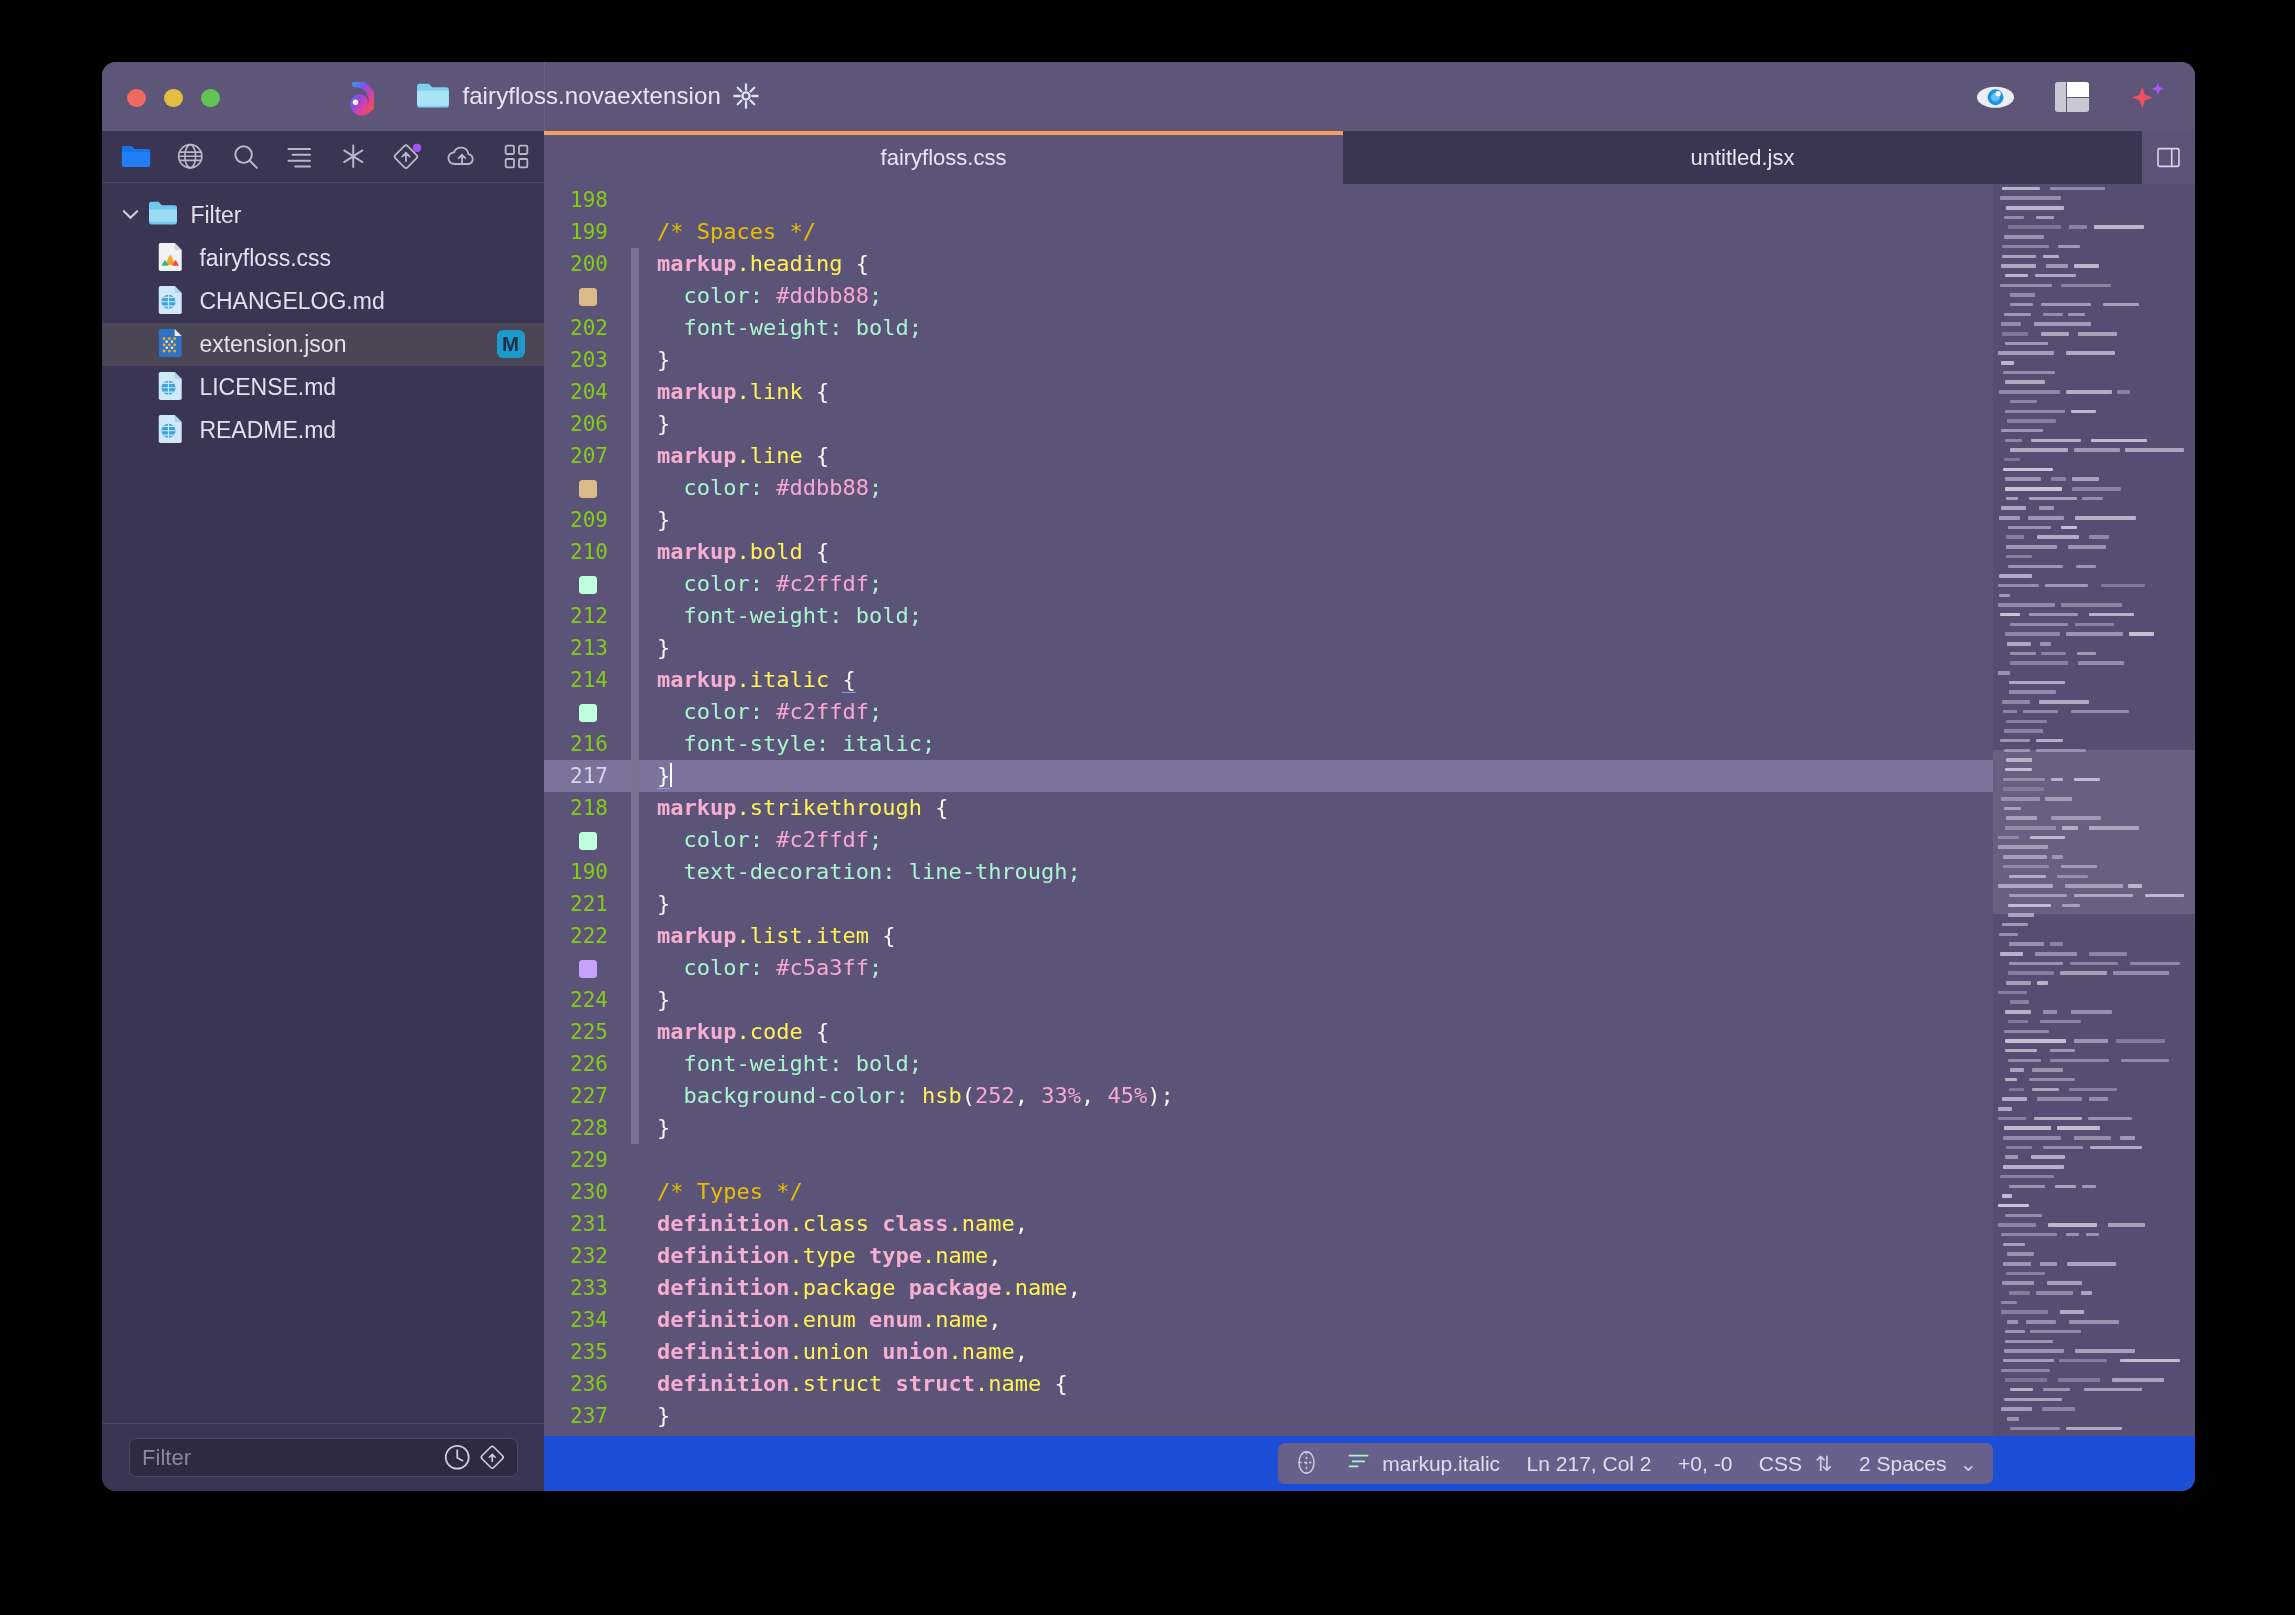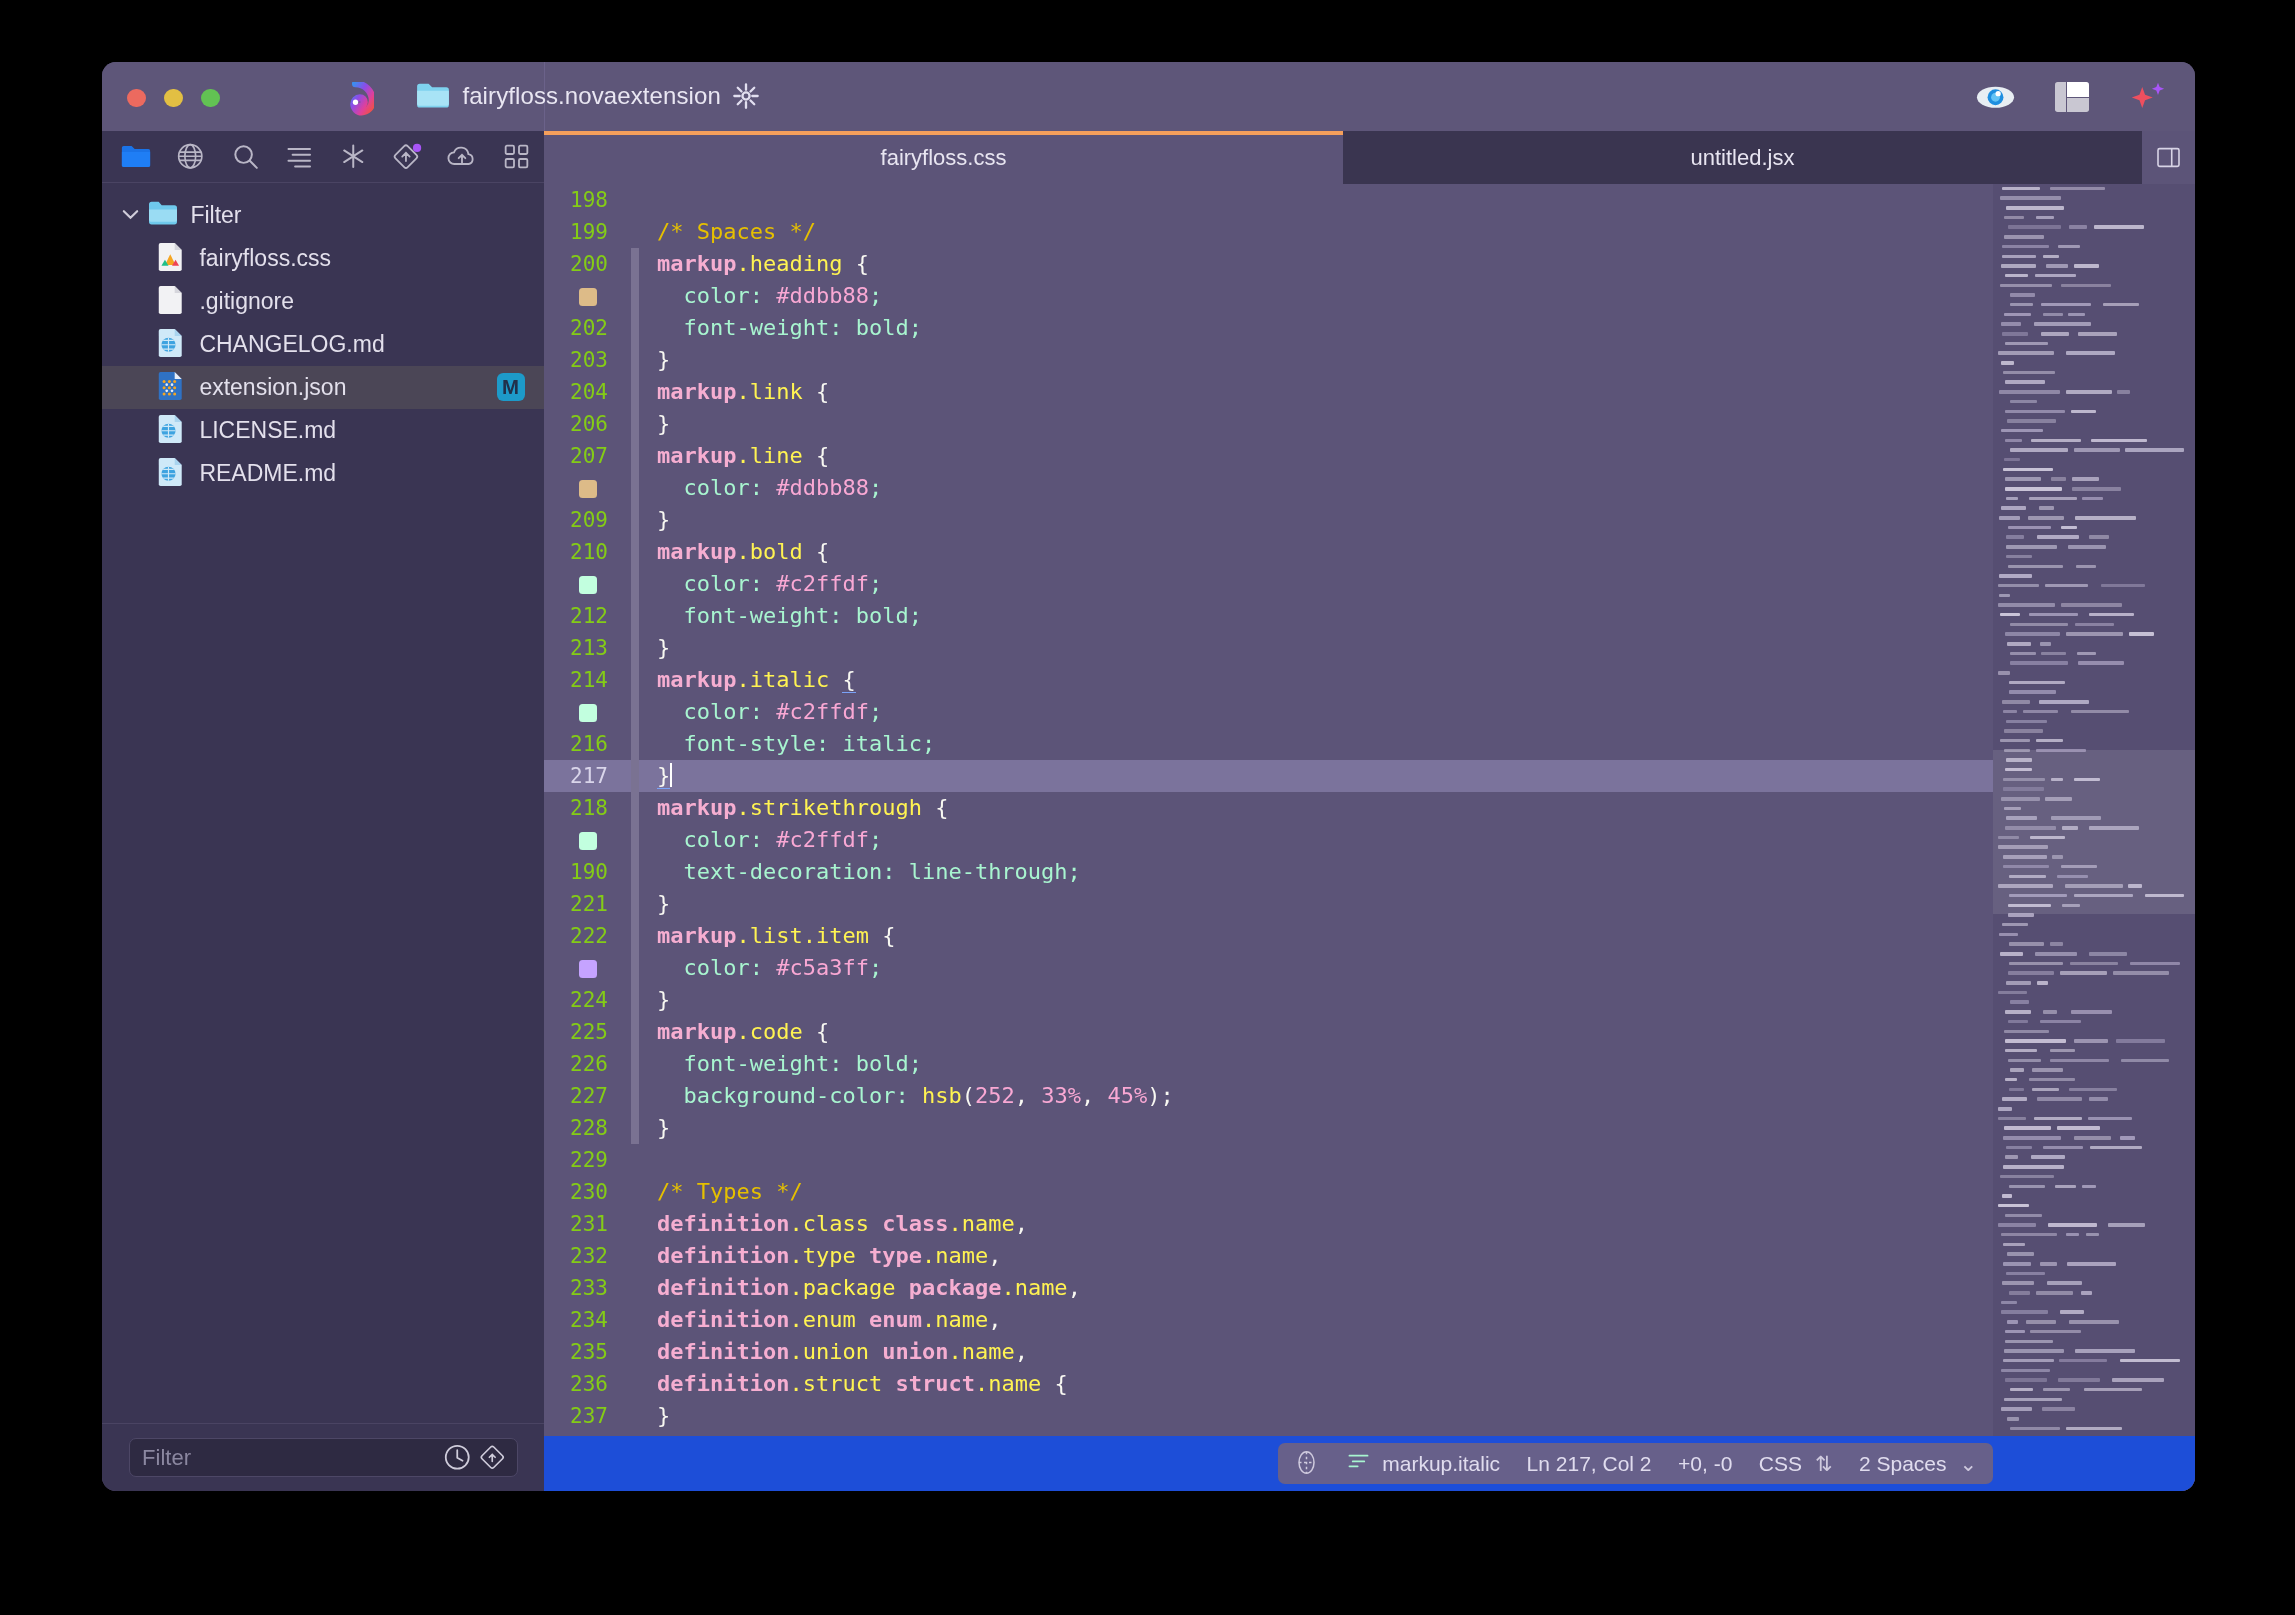--- a/index.html
+++ b/index.html
@@ -233,27 +233,20 @@
         </div>
         <div class="frow indent">
           <span class="fico"><svg viewBox="0 0 30 34" width="26.5" height="30">
               <path d="M2 3a2 2 0 012-2h16l8 8v22a2 2 0 01-2 2H4a2 2 0 01-2-2z" fill="#f2f2f4"></path>
               <path d="M20 1l8 8h-8z" fill="#d6d6dc"></path>
               <path d="M9 26l6-12 6 12z" fill="#f5a623"></path>
               <path d="M5 27l4-7 4 7z" fill="#20c08a"></path>
               <path d="M17 27l4-7 4 7z" fill="#ef4455"></path>
             </svg></span>
           <span>fairyfloss.css</span>
-        </div>
-        <div class="frow indent">
-          <span class="fico"><svg viewBox="0 0 30 34" width="26.5" height="30">
-              <path d="M2 3a2 2 0 012-2h16l8 8v22a2 2 0 01-2 2H4a2 2 0 01-2-2z" fill="#f2f2f4"></path>
-              <path d="M20 1l8 8h-8z" fill="#d6d6dc"></path>
-            </svg></span>
-          <span>.gitignore</span>
         </div>
         <div class="frow indent">
           <span class="fico"><svg viewBox="0 0 30 34" width="26.5" height="30">
               <path d="M2 3a2 2 0 012-2h16l8 8v22a2 2 0 01-2 2H4a2 2 0 01-2-2z" fill="#cfe9f8"></path>
               <path d="M20 1l8 8h-8z" fill="#a9d4ef"></path>
               <circle cx="13" cy="19" r="8" fill="#3da3e0"></circle>
               <path d="M5 19h16M13 11v16M7 14h12M7 24h12" stroke="#cfe9f8" stroke-width="1.3" fill="none"></path>
             </svg></span>
           <span>CHANGELOG.md</span>
         </div>

